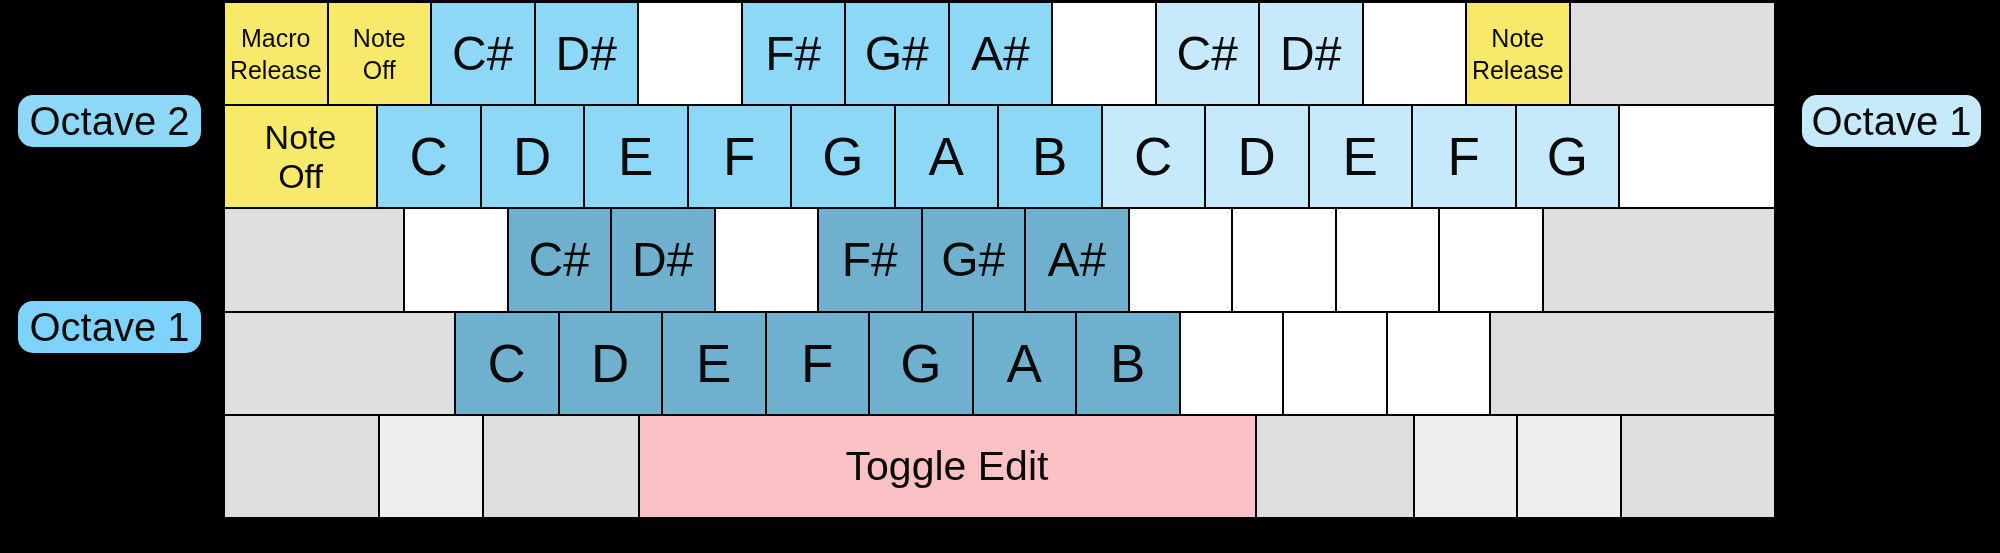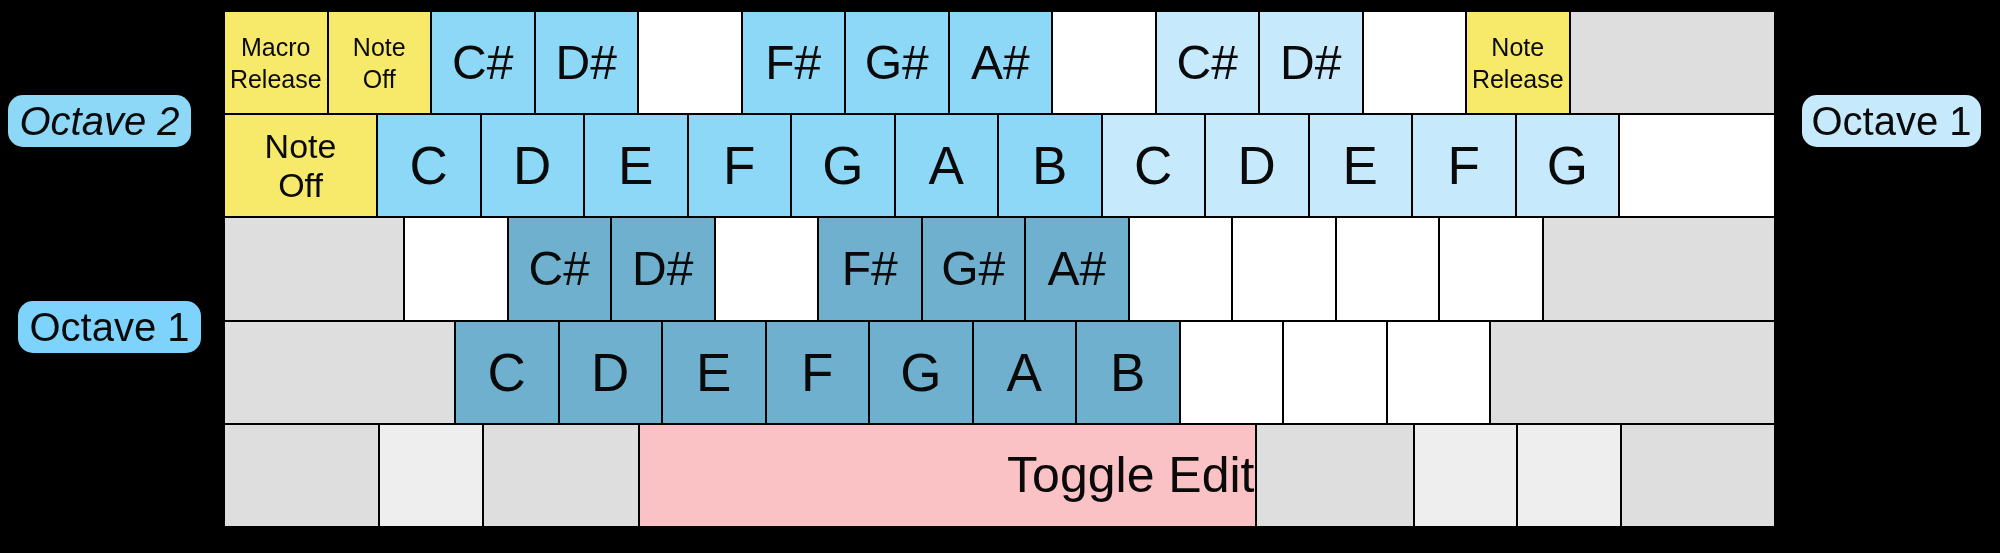--- a/index.html
+++ b/index.html
@@ -12,21 +12,21 @@
     width: 2000px;
     height: 553px;
     background: #000000;
     overflow: hidden;
     font-family: "Liberation Sans", "DejaVu Sans", sans-serif;
     color: #0a0a0a;
   }
   .kb {
     position: absolute;
     left: 224px;
-    top: 11px;
+    top: 2px;
     width: 1551px;
     height: 516px;
     display: flex;
     flex-direction: column;
   }
   .krow {
     display: flex;
     flex: 1 1 0;
     min-height: 0;
   }
@@ -38,31 +38,31 @@
     align-items: center;
     justify-content: center;
     text-align: center;
     overflow: hidden;
     white-space: nowrap;
   }
   .s-xs  { font-size: 25px; line-height: 1.28; }
   .s-m   { font-size: 34px; line-height: 1.13; }
   .s-note  { font-size: 53px; line-height: 1; }
   .s-sharp { font-size: 48px; line-height: 1; }
-  .s-space { font-size: 50px; line-height: 1; align-items: flex-end; }
+  .s-space { font-size: 41px; line-height: 1; }
   .pill {
     position: absolute;
     border-radius: 15px;
     display: flex;
     align-items: center;
     justify-content: center;
     font-size: 40px;
     height: 52px;
   }
-  .pill-octave2 { left: 8px;   top: 95px;  width: 183px; font-style: italic; }
+  .pill-octave2 { left: 18px;   top: 95px;  width: 183px; }
   .pill-octave1 { left: 18px;   top: 301px; width: 183px; }
   .pill-octave3 { left: 1802px; top: 95px;  width: 179px; }
 </style>
 </head>
 <body>
 
 <div class="stage">
   <div class="pill pill-octave2" style="background: rgb(141, 216, 247);">Octave 2</div>
   <div class="pill pill-octave1" style="background: #7dd3fc;">Octave 1</div>
   <div class="pill pill-octave3" style="background: rgb(198, 233, 251);">Octave 1</div>

